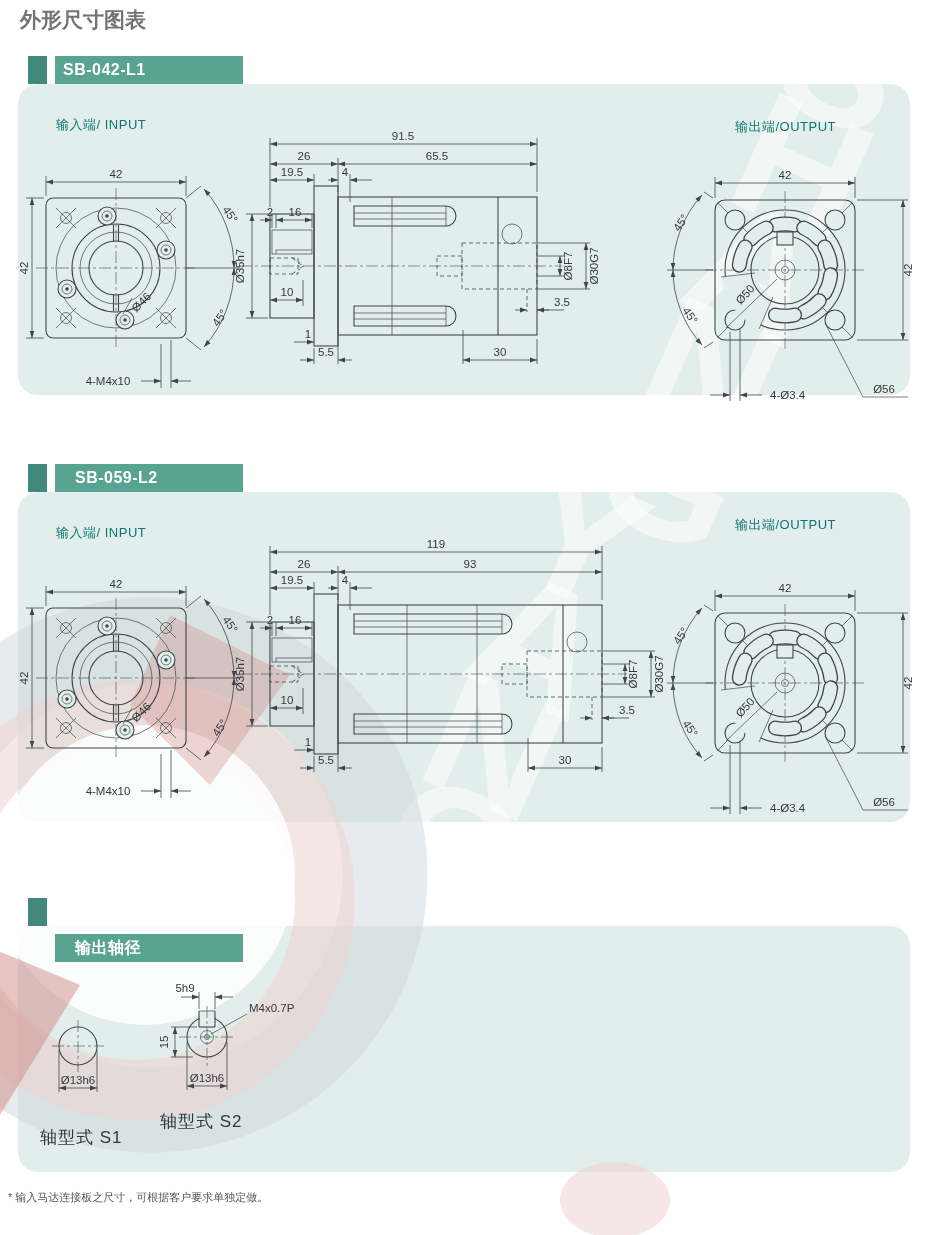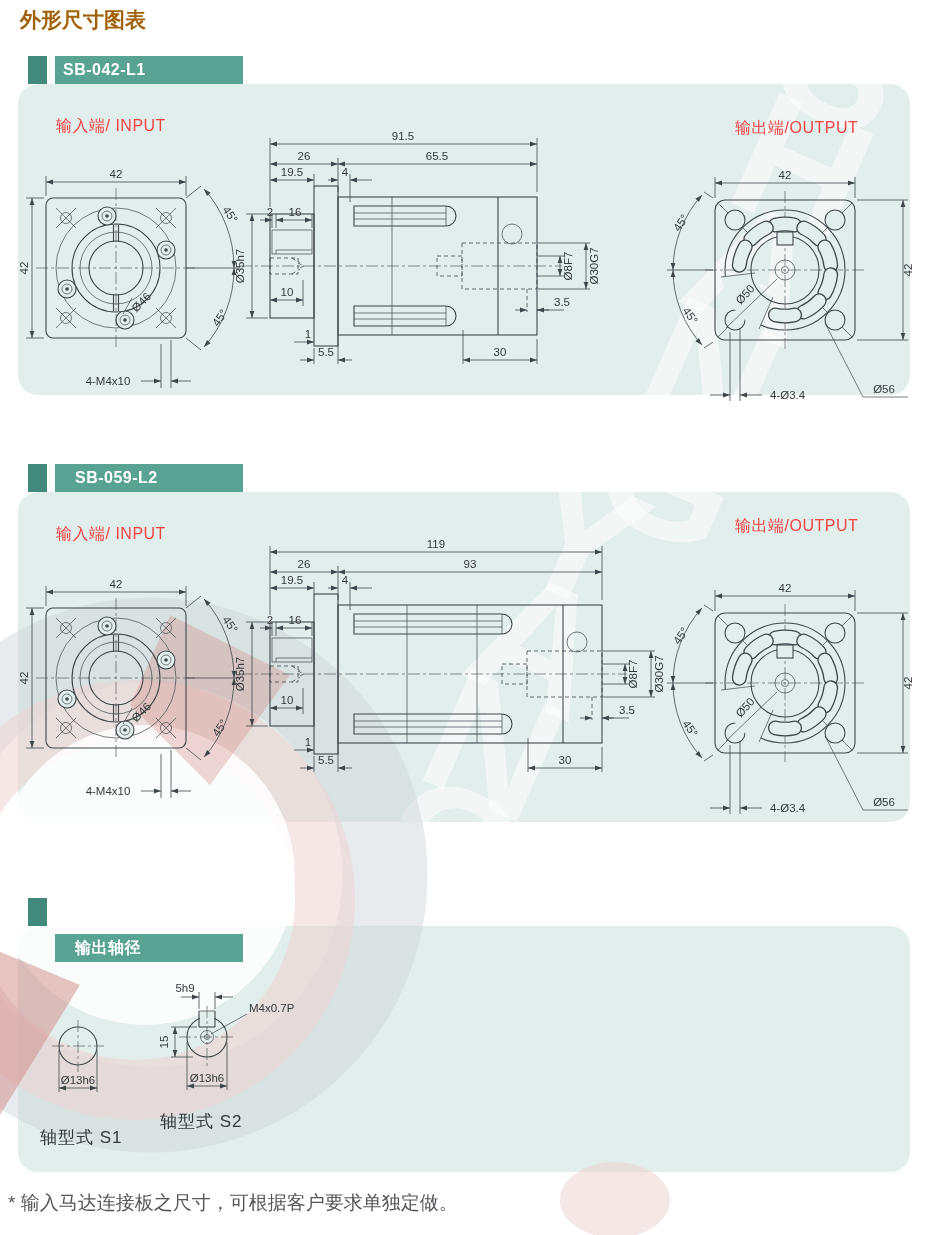--- a/index.html
+++ b/index.html
@@ -8,38 +8,38 @@
     background:#ffffff;
     font-family:"Liberation Sans","DejaVu Sans",sans-serif;
     color:#3f464b;
   }
   .card{
     position:absolute;left:18px;width:892px;
     background:#e2eeec;border-radius:20px;z-index:0;
   }
   .page-title{
     position:absolute;left:20px;top:6px;
-    font-size:21px;font-weight:bold;color:#a16207;z-index:3;
+    font-size:21px;font-weight:bold;color:#737373;z-index:3;
   }
   .hdr-square{
     position:absolute;width:19px;height:28px;background:#41897b;z-index:3;
   }
   .hdr-bar{
     position:absolute;width:188px;height:28px;background:#58a392;z-index:3;
     color:#ffffff;font-size:16px;font-weight:bold;line-height:28px;
     padding-left:20px;box-sizing:border-box;letter-spacing:0.5px;
   }
   .view-label{
-    position:absolute;font-size:16px;color:#ef4444;z-index:3;letter-spacing:0.5px;
+    position:absolute;font-size:13px;color:#0f766e;z-index:3;letter-spacing:0.5px;
   }
   .shaft-label{
     position:absolute;font-size:17px;color:#33383c;z-index:3;letter-spacing:1px;
   }
   .footnote{
-    position:absolute;left:8px;top:1190px;font-size:19px;color:#55565a;z-index:3;
+    position:absolute;left:8px;top:1190px;font-size:11px;color:#55565a;z-index:3;
   }
   svg.draw{position:absolute;z-index:2;overflow:visible;}
   
   .ln{stroke:#3f464b;stroke-width:1.1;fill:none;}
   .lnt{stroke:#3f464b;stroke-width:0.7;fill:none;}
   .cl{stroke:#3f464b;stroke-width:0.6;fill:none;stroke-dasharray:12 3 3 3;}
   .hid{stroke:#3f464b;stroke-width:0.8;fill:none;stroke-dasharray:4 3;}
   .dim{stroke:#3f464b;stroke-width:0.8;fill:none;}
   .dimt{font-size:11.5px;fill:#33383c;}
   .fillcard{fill:#e2eeec;}

